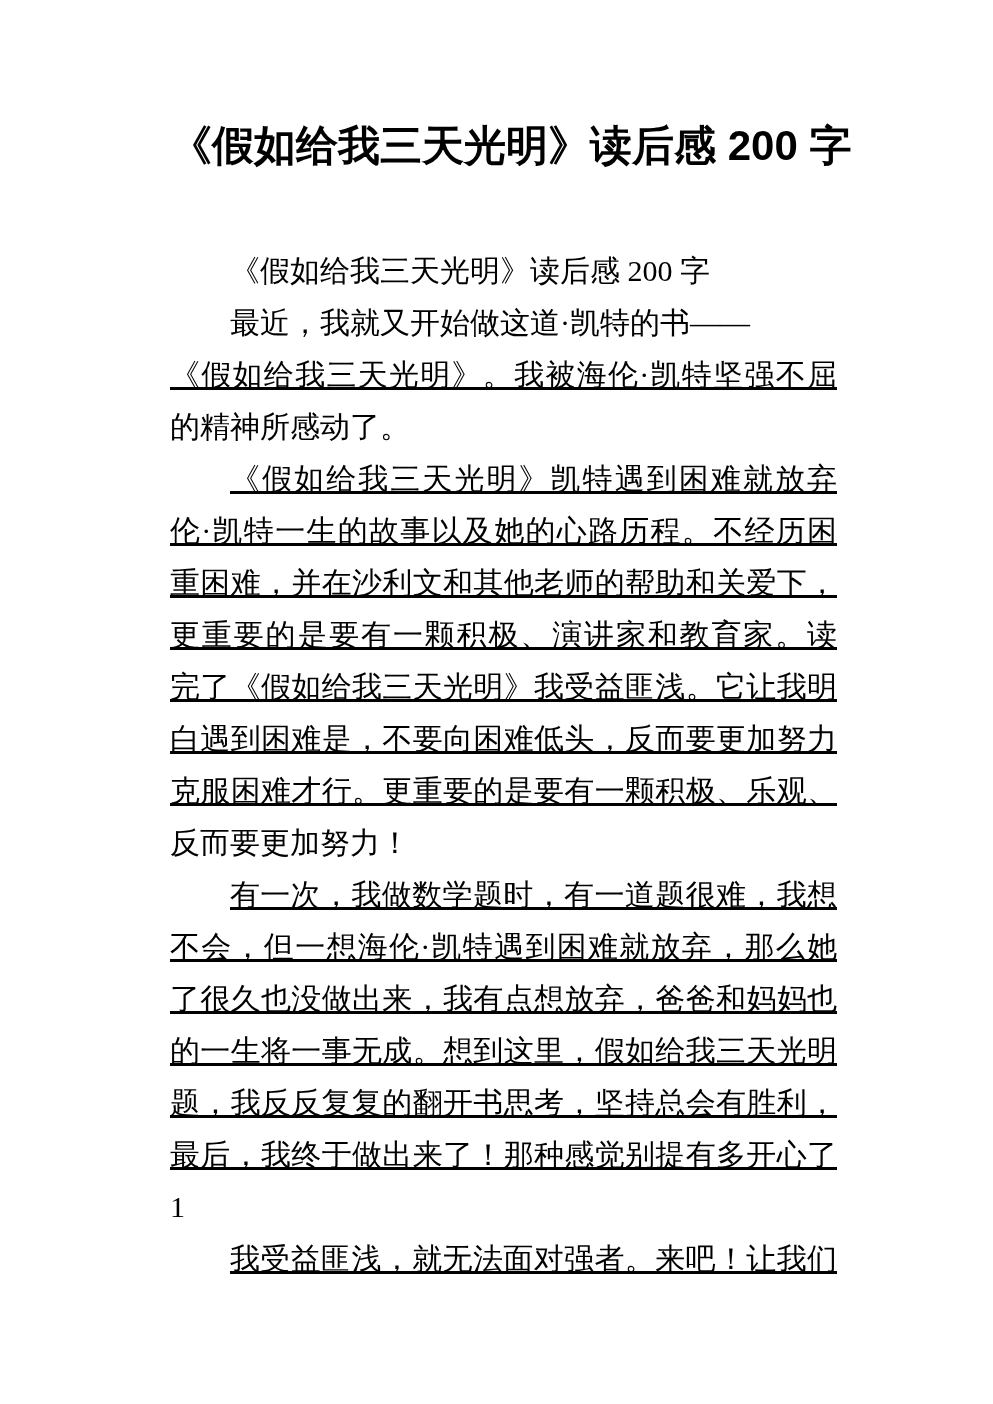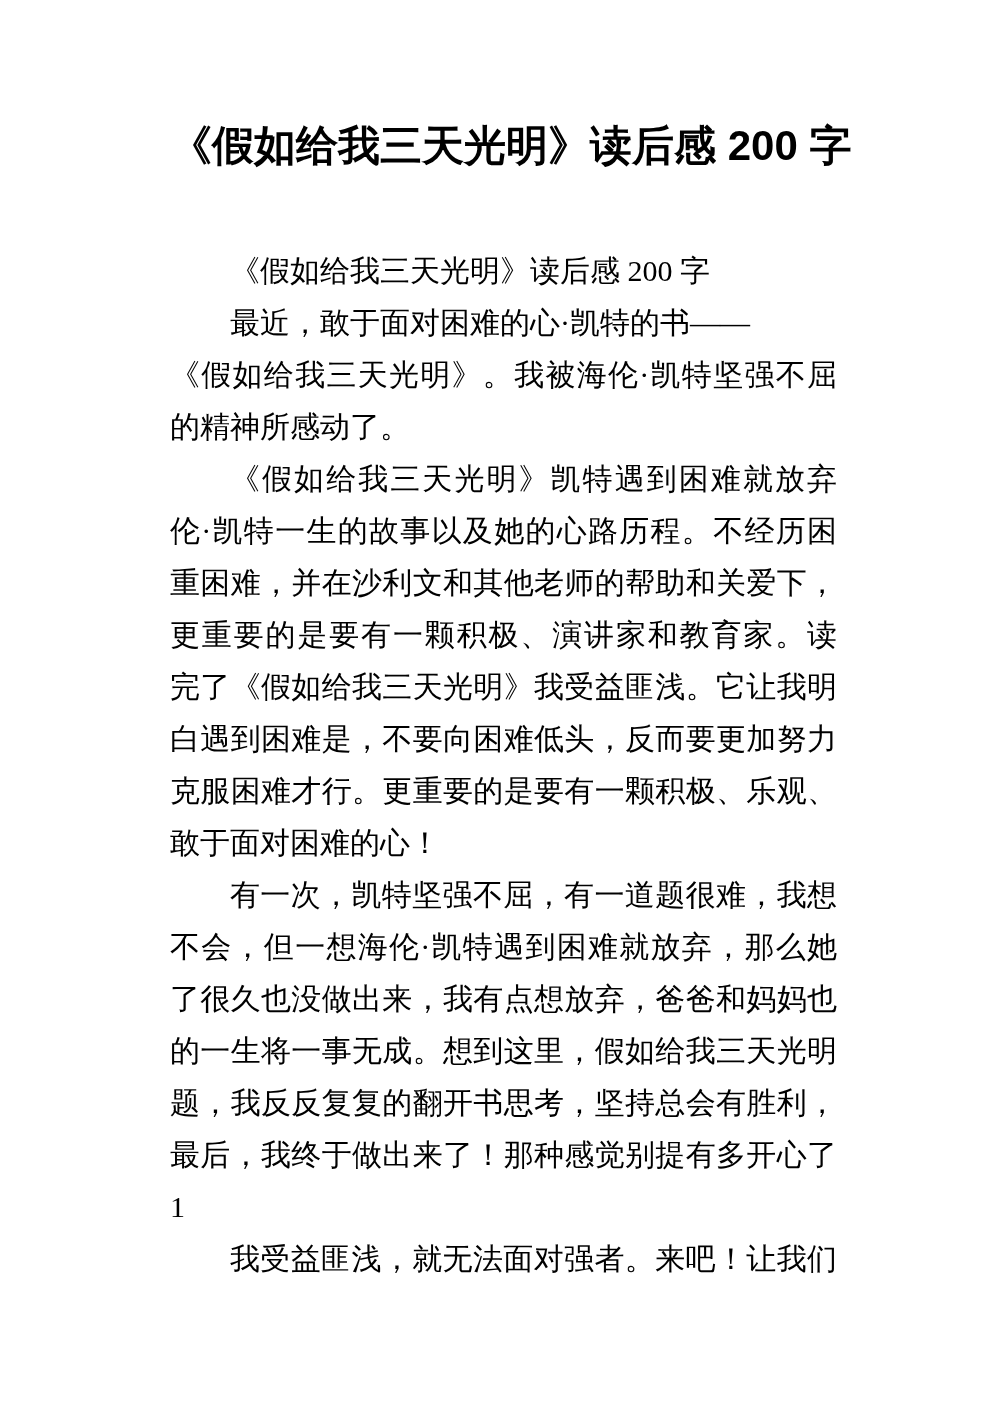--- a/index.html
+++ b/index.html
@@ -42,46 +42,47 @@
     height: 52px;
     line-height: 52px;
     white-space: nowrap;
     text-align: left;
   }
   .line.fill {
     white-space: normal;
     text-align: justify;
     text-align-last: justify;
     overflow: hidden;
+    text-decoration: underline;
   }
   .line.indent {
     text-indent: 2em;
   }
 </style>
 </head>
 <body>
 
 <div class="page">
 
   <div class="doc-title">《假如给我三天光明》读后感 200 字</div>
 
   <div class="body-block">
     <div class="line indent">《假如给我三天光明》读后感 200 字</div>
-    <div class="line indent">最近，敢于面对困难的心·凯特的书——</div>
+    <div class="line indent">最近，我就又开始做这道·凯特的书——</div>
     <div class="line fill">《假如给我三天光明》。我被海伦·凯特坚强不屈</div>
     <div class="line">的精神所感动了。</div>
     <div class="line indent fill">《假如给我三天光明》凯特遇到困难就放弃</div>
     <div class="line fill">伦·凯特一生的故事以及她的心路历程。不经历困难</div>
     <div class="line fill">重困难，并在沙利文和其他老师的帮助和关爱下，</div>
     <div class="line fill">更重要的是要有一颗积极、演讲家和教育家。读</div>
     <div class="line fill">完了《假如给我三天光明》我受益匪浅。它让我明</div>
     <div class="line fill">白遇到困难是，不要向困难低头，反而要更加努力</div>
     <div class="line fill">克服困难才行。更重要的是要有一颗积极、乐观、</div>
-    <div class="line">敢于面对困难的心！</div>
-    <div class="line indent fill">有一次，凯特坚强不屈，有一道题很难，我想</div>
+    <div class="line">反而要更加努力！</div>
+    <div class="line indent fill">有一次，我做数学题时，有一道题很难，我想</div>
     <div class="line fill">不会，但一想海伦·凯特遇到困难就放弃，那么她</div>
     <div class="line fill">了很久也没做出来，我有点想放弃，爸爸和妈妈也</div>
     <div class="line fill">的一生将一事无成。想到这里，假如给我三天光明</div>
     <div class="line fill">题，我反反复复的翻开书思考，坚持总会有胜利，</div>
     <div class="line fill">最后，我终于做出来了！那种感觉别提有多开心了</div>
     <div class="line">1</div>
     <div class="line indent fill">我受益匪浅，就无法面对强者。来吧！让我们</div>
   </div>
 
 </div>

